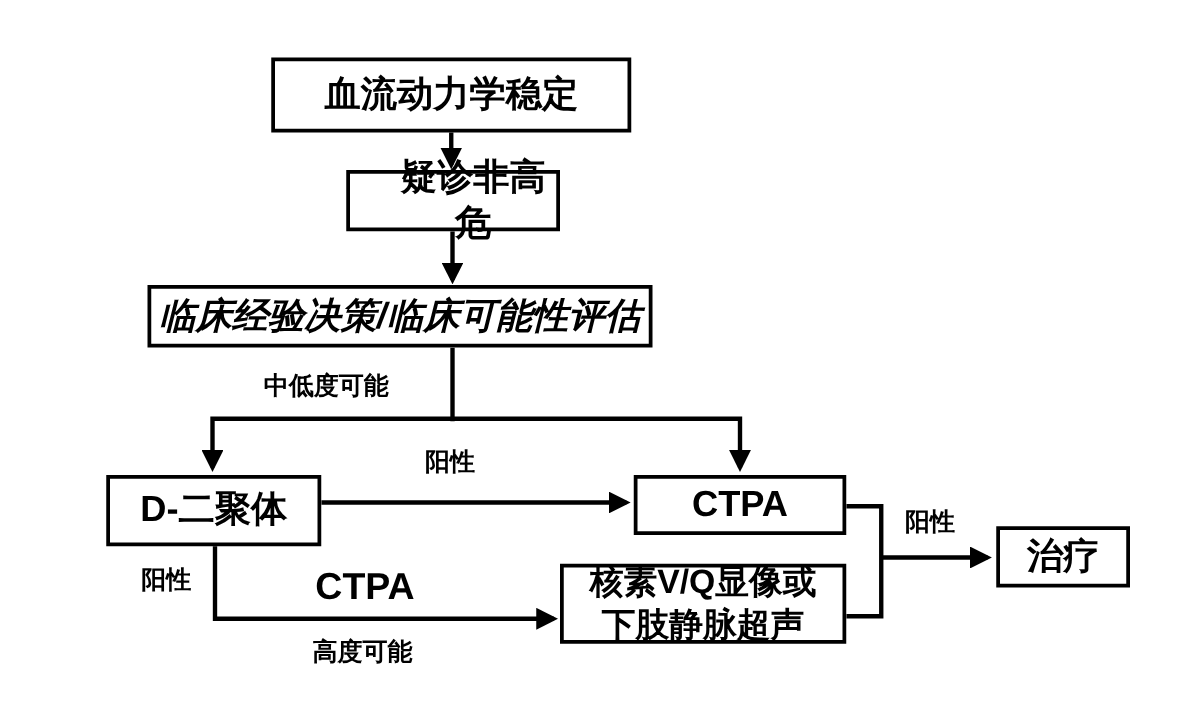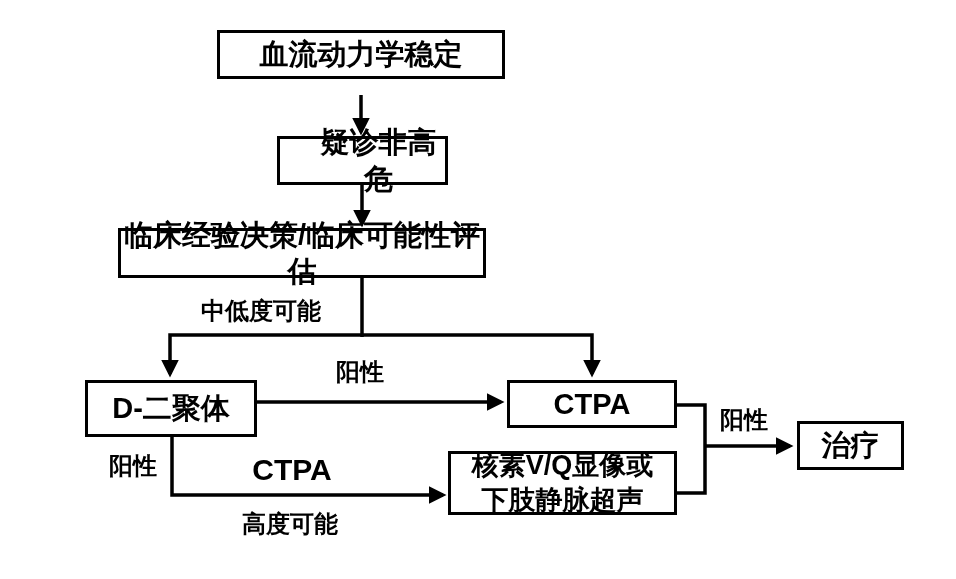--- a/index.html
+++ b/index.html
@@ -24,26 +24,26 @@
     position:absolute;box-sizing:border-box;
     border:3px solid var(--line-color);
     background:var(--node-fill);
     display:flex;align-items:center;justify-content:center;
     text-align:center;
     font-size:29px;font-weight:600;line-height:1.25;
     white-space:pre-line;
   }
   .edge-label{
     position:absolute;transform:translateX(-50%);
-    font-size:24px;font-weight:600;line-height:1;white-space:nowrap;
+    font-size:20px;font-weight:600;line-height:1;white-space:nowrap;
   }
   
-  #node-hemodynamic{left:217px;top:30px;width:288px;height:49px;}
+  #node-hemodynamic{left:217px;top:46px;width:288px;height:60px;}
   #node-suspect{left:277px;top:136px;width:171px;height:49px;padding-left:32px;}
-  #node-assessment{left:118px;top:228px;width:368px;height:50px;}
+  #node-assessment{left:118px;top:228px;width:404px;height:50px;font-style:italic;}
   #node-ddimer{left:85px;top:380px;width:172px;height:57px;}
   #node-ctpa{left:507px;top:380px;width:170px;height:48px;}
   #node-vq{left:448px;top:451px;width:229px;height:64px;font-size:27px;line-height:1.3;}
   #node-treatment{left:797px;top:421px;width:107px;height:49px;}
   
   #label-low{left:261px;top:299px;}
   #label-high{left:463px;top:299px;}
   #label-positive-top{left:360px;top:360px;}
   #label-positive-left{left:133px;top:454px;}
   #label-ctpa-edge{left:292px;top:455px;font-size:30px;}

